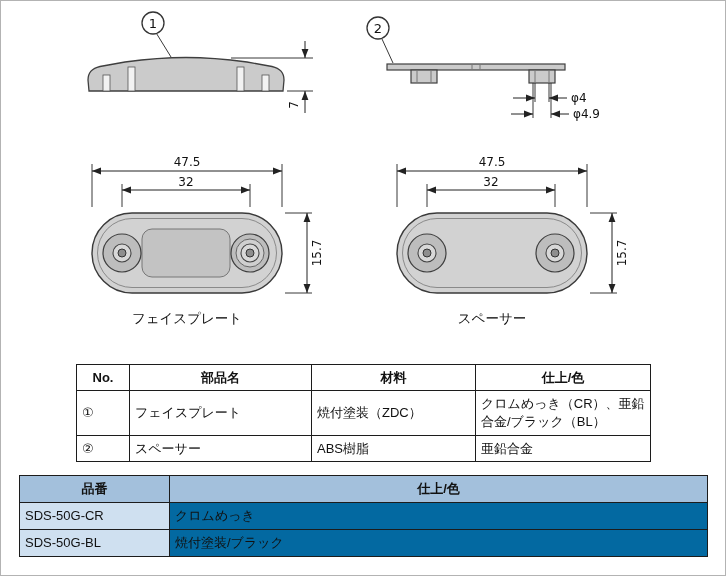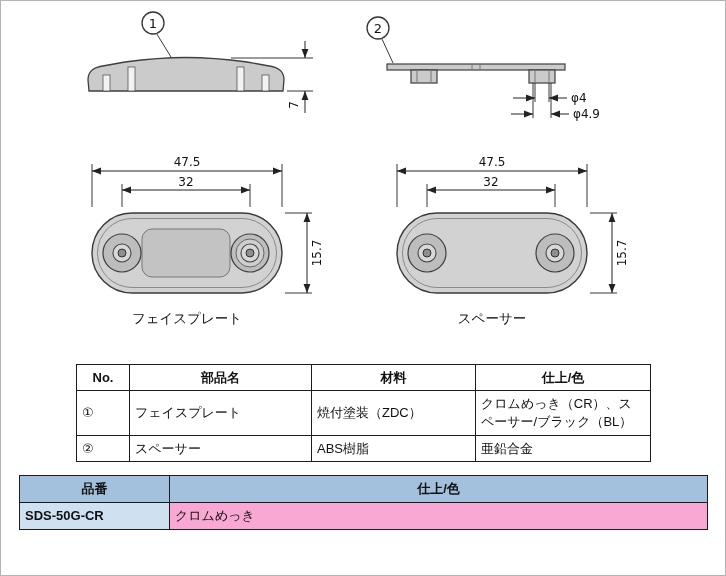--- a/index.html
+++ b/index.html
@@ -21,22 +21,22 @@
   th,td{border:1.2px solid #1c1c1c;vertical-align:middle;padding:2px 5px;line-height:1.35;}
   th{font-weight:bold;}
 
   .parts-table{left:75px;top:363px;width:574px;}
   .parts-table th{height:21px;background:#ffffff;}
   .parts-table tbody tr:first-child td{height:40px;}
   .parts-table tbody tr:last-child td{height:21px;}
 
   .model-table{left:18px;top:474px;width:688px;border-radius:6px;}
   .model-table th{height:22px;background:var(--header_blue,#a3c0dc);}
-  .model-table td{height:22px;background:#f9a8d4;}
-  .model-table td.model-cell{background:var(--cell_blue,#cfe0f0);font-weight:bold;}
+  .model-table td{height:22px;background:#0369a1;}
+  .model-table td.model-cell{background:var(--cell_blue,#cfe0f0);font-weight:normal;}
 </style>
 </head>
 <body>
 
 <div class="page">
 
   <svg width="726" height="350">
     <defs>
       <marker id="arrow" viewBox="0 0 10 10" refX="10" refY="5" markerWidth="9" markerHeight="9" orient="auto-start-reverse">
         <path d="M0,1.2 L10,5 L0,8.8 Z" fill="#222"></path>
@@ -191,21 +191,21 @@
         <th>部品名</th>
         <th>材料</th>
         <th>仕上/色</th>
       </tr>
     </thead>
     <tbody>
       <tr>
         <td>①</td>
         <td>フェイスプレート</td>
         <td>焼付塗装（ZDC）</td>
-        <td>クロムめっき（CR）、スペーサー/ブラック（BL）</td>
+        <td>クロムめっき（CR）、亜鉛合金/ブラック（BL）</td>
       </tr>
       <tr>
         <td>②</td>
         <td>スペーサー</td>
         <td>ABS樹脂</td>
         <td>亜鉛合金</td>
       </tr>
     </tbody>
   </table>
 
@@ -219,16 +219,20 @@
       <tr>
         <th>品番</th>
         <th>仕上/色</th>
       </tr>
     </thead>
     <tbody>
       <tr>
         <td class="model-cell">SDS-50G-CR</td>
         <td>クロムめっき</td>
       </tr>
+      <tr>
+        <td class="model-cell">SDS-50G-BL</td>
+        <td>焼付塗装/ブラック</td>
+      </tr>
     </tbody>
   </table>
 
 </div>
 
 </body></html>

